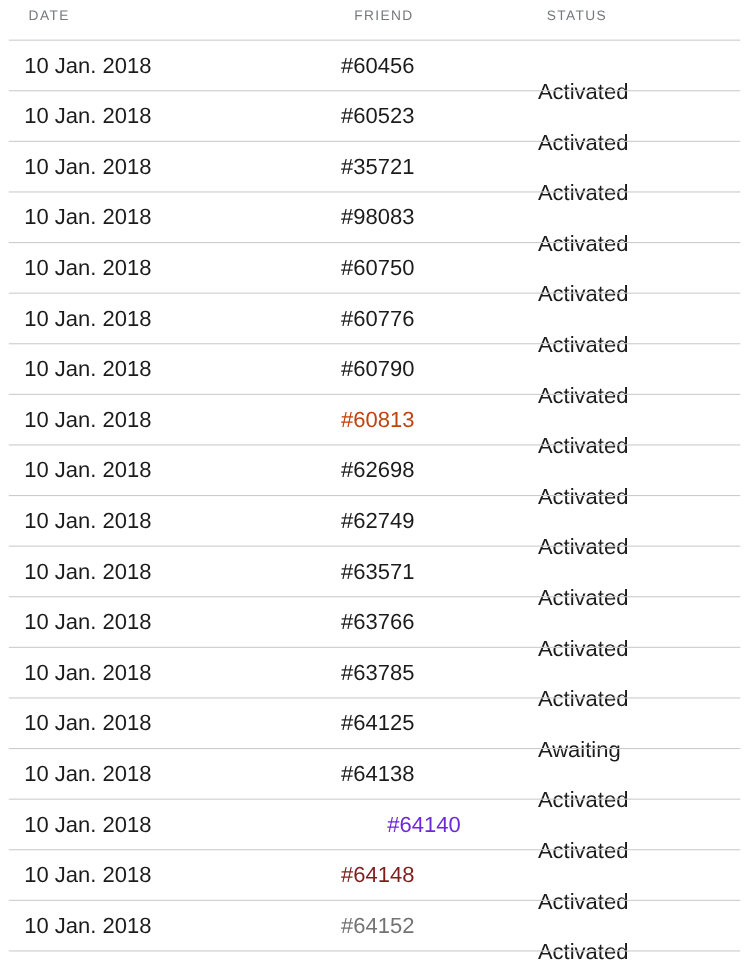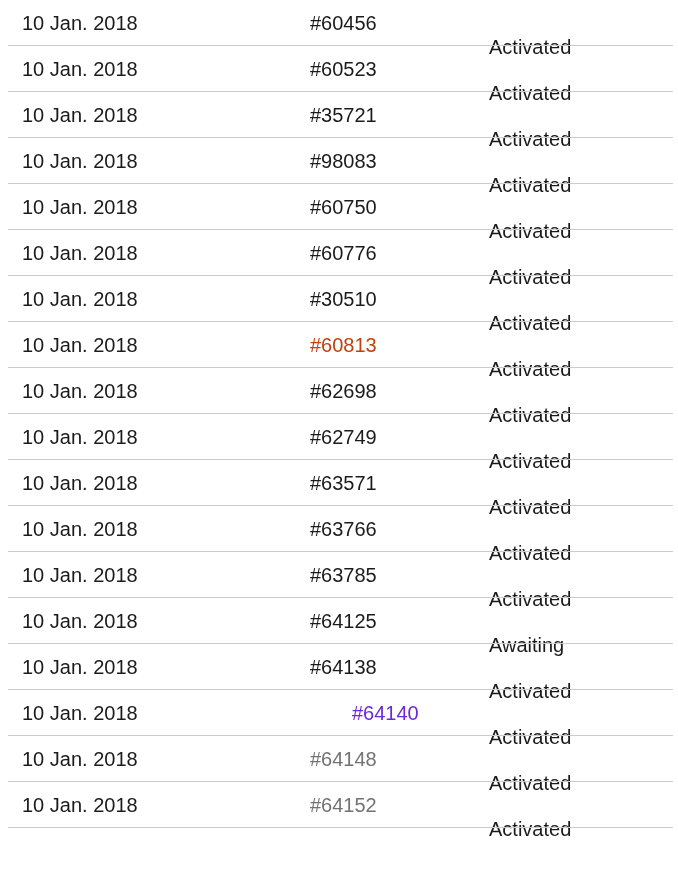--- a/index.html
+++ b/index.html
@@ -76,20 +76,26 @@
     width: 665px;
     height: 1px;
     background: #cccccc;
   }
 </style>
 </head>
 <body style="background: rgb(255, 255, 255);">
 
 <div id="referral-table">
 
+  <div class="table-head">
+    <span class="col-head head-date" style="color: rgb(118, 121, 124);">DATE</span>
+    <span class="col-head head-friend" style="color: rgb(118, 121, 124);">FRIEND</span>
+    <span class="col-head head-status" style="color: rgb(118, 121, 124);">STATUS</span>
+    <div class="rule head-rule" style="background: rgb(204, 204, 204);"></div>
+  </div>
 
   <div class="table-body" id="table-body">
       <div class="table-row">
         <span class="cell cell-date" style="color: rgb(27, 27, 27);">10 Jan. 2018</span>
         <span class="cell cell-friend" style="color: rgb(27, 27, 27);">#60456</span>
         <span class="cell cell-status" style="color: rgb(27, 27, 27);">Activated</span>
         <div class="row-rule" style="background: rgb(204, 204, 204);"></div>
       </div>
       <div class="table-row">
         <span class="cell cell-date" style="color: rgb(27, 27, 27);">10 Jan. 2018</span>
@@ -116,21 +122,21 @@
         <div class="row-rule" style="background: rgb(204, 204, 204);"></div>
       </div>
       <div class="table-row">
         <span class="cell cell-date" style="color: rgb(27, 27, 27);">10 Jan. 2018</span>
         <span class="cell cell-friend" style="color: rgb(27, 27, 27);">#60776</span>
         <span class="cell cell-status" style="color: rgb(27, 27, 27);">Activated</span>
         <div class="row-rule" style="background: rgb(204, 204, 204);"></div>
       </div>
       <div class="table-row">
         <span class="cell cell-date" style="color: rgb(27, 27, 27);">10 Jan. 2018</span>
-        <span class="cell cell-friend" style="color: rgb(27, 27, 27);">#30510</span>
+        <span class="cell cell-friend" style="color: rgb(27, 27, 27);">#60790</span>
         <span class="cell cell-status" style="color: rgb(27, 27, 27);">Activated</span>
         <div class="row-rule" style="background: rgb(204, 204, 204);"></div>
       </div>
       <div class="table-row">
         <span class="cell cell-date" style="color: rgb(27, 27, 27);">10 Jan. 2018</span>
         <span class="cell cell-friend" style="color: #c2410c;">#60813</span>
         <span class="cell cell-status" style="color: rgb(27, 27, 27);">Activated</span>
         <div class="row-rule" style="background: rgb(204, 204, 204);"></div>
       </div>
       <div class="table-row">
@@ -176,21 +182,21 @@
         <div class="row-rule" style="background: rgb(204, 204, 204);"></div>
       </div>
       <div class="table-row">
         <span class="cell cell-date" style="color: rgb(27, 27, 27);">10 Jan. 2018</span>
         <span class="cell cell-friend" style="color: #6d28d9; margin-left: 42px;">#64140</span>
         <span class="cell cell-status" style="color: rgb(27, 27, 27);">Activated</span>
         <div class="row-rule" style="background: rgb(204, 204, 204);"></div>
       </div>
       <div class="table-row">
         <span class="cell cell-date" style="color: rgb(27, 27, 27);">10 Jan. 2018</span>
-        <span class="cell cell-friend" style="color: #737373;">#64148</span>
+        <span class="cell cell-friend" style="color: #7f1d1d;">#64148</span>
         <span class="cell cell-status" style="color: rgb(27, 27, 27);">Activated</span>
         <div class="row-rule" style="background: rgb(204, 204, 204);"></div>
       </div>
       <div class="table-row">
         <span class="cell cell-date" style="color: rgb(27, 27, 27);">10 Jan. 2018</span>
         <span class="cell cell-friend" style="color: #737373;">#64152</span>
         <span class="cell cell-status" style="color: rgb(27, 27, 27);">Activated</span>
         <div class="row-rule" style="background: rgb(204, 204, 204);"></div>
       </div>
     </div>

